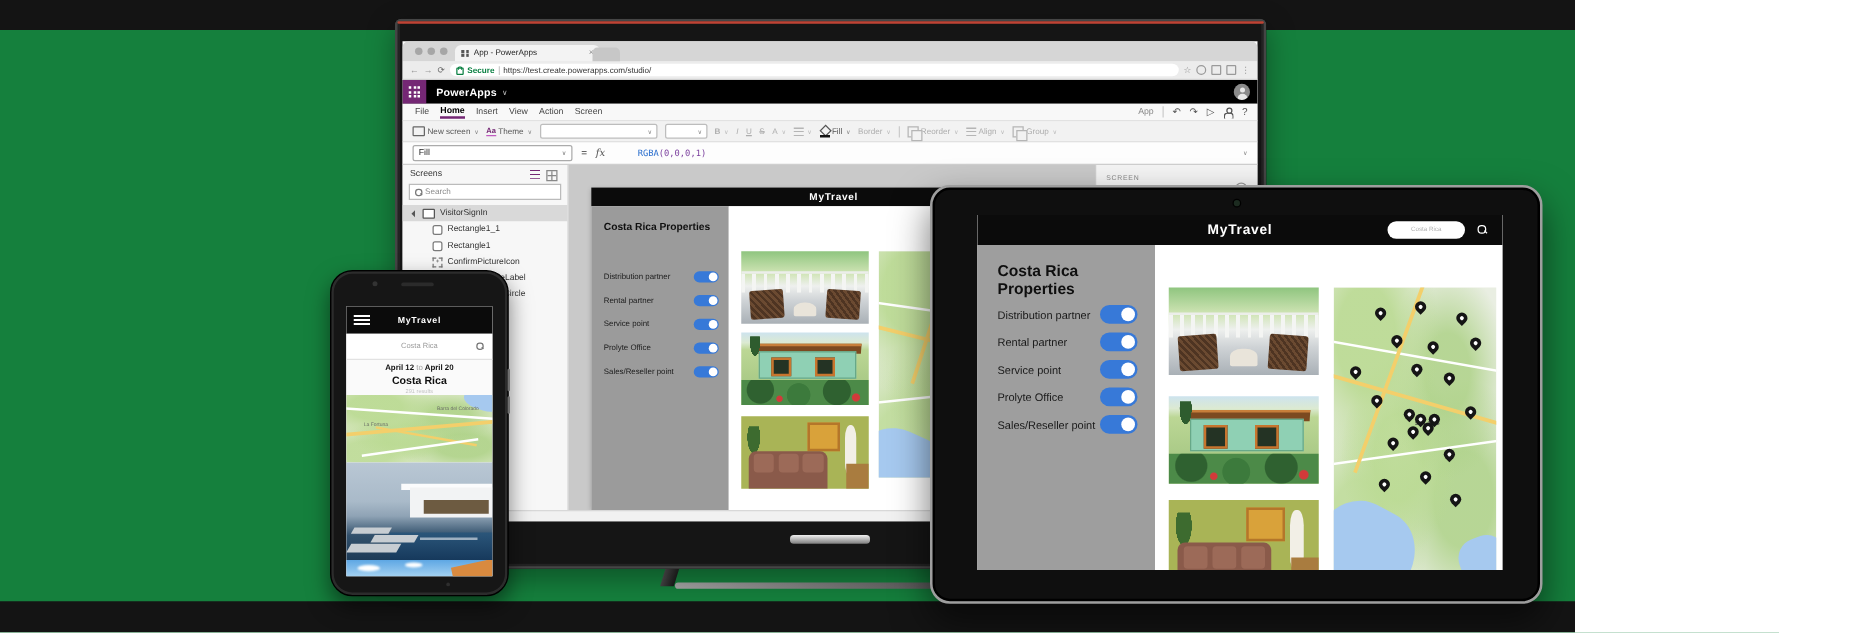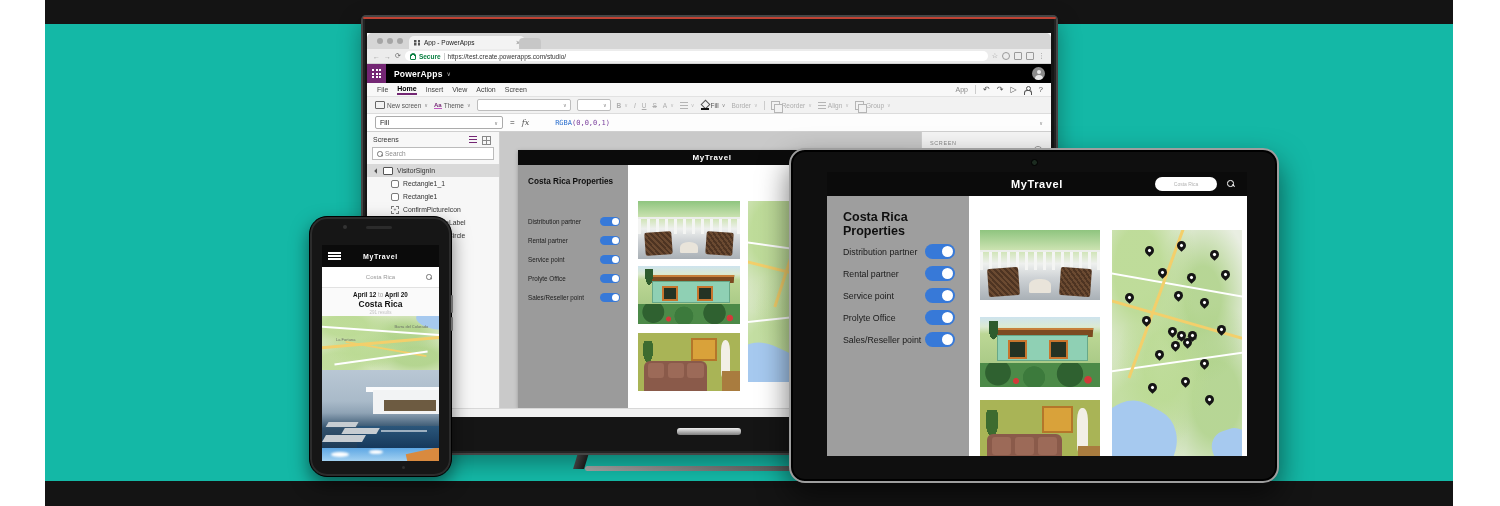--- a/index.html
+++ b/index.html
@@ -1,17 +1,17 @@
 <!DOCTYPE html>
 <html><head>
 <meta charset="utf-8">
 <style>
   html,body{margin:0;padding:0;background:#fff;}
-  .stage{position:relative;width:1408px;height:506px;overflow:hidden;background:#14b8a6;
-         font-family:"Liberation Sans",sans-serif;margin-left:45px;-webkit-font-smoothing:antialiased;}
+  .stage{position:relative;width:1260px;height:506px;overflow:hidden;background:#15803d;
+         font-family:"Liberation Sans",sans-serif;-webkit-font-smoothing:antialiased;}
   .band{position:absolute;left:0;width:1500px;background:#141414;}
   .band.top{top:0;height:24px;}
   .band.bottom{top:481px;height:25px;}
 
   
   .monitor{position:absolute;left:316px;top:15px;width:697px;height:440px;background:#151515;
            border-radius:5px;box-shadow:inset 0 0 0 2px #454545, inset 0 0 0 4px #232323, 0 8px 22px rgba(0,0,0,.35);z-index:2;}
   .redline{position:absolute;left:2px;right:2px;top:2px;height:2px;background:#bf4334;border-radius:2px;}
   .bezel-slot{position:absolute;left:316px;top:413px;width:64px;height:7px;border-radius:3px;
               background:linear-gradient(180deg,#f0f0f0,#7e7e7e);}

